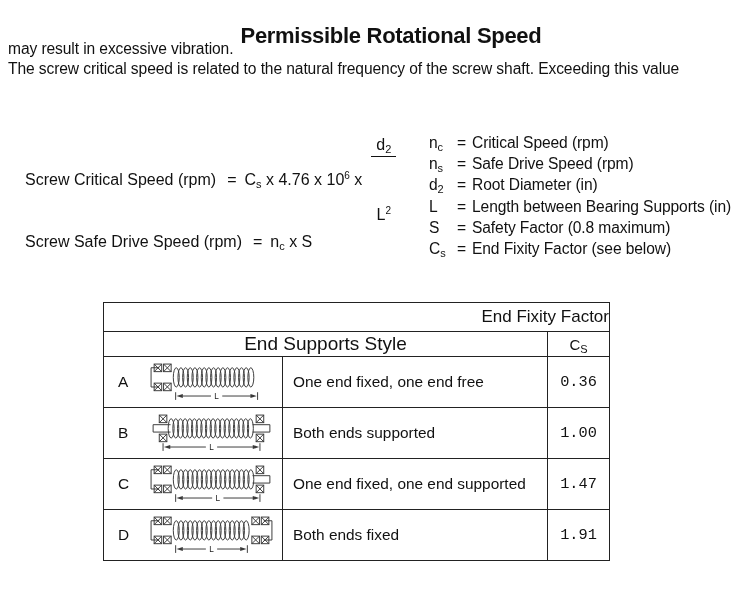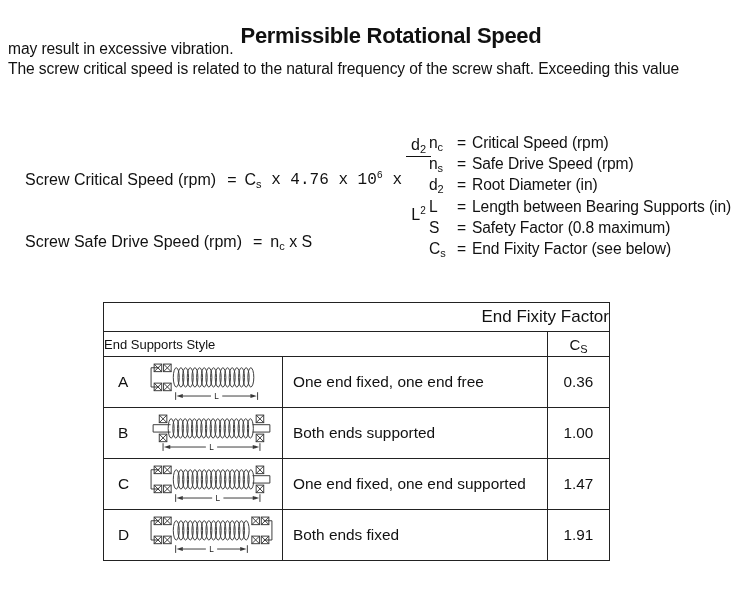--- a/index.html
+++ b/index.html
@@ -12,43 +12,43 @@
 
   .intro{position:absolute;left:8px;top:39px;width:738px;
          font-size:15.6px;line-height:20.3px;letter-spacing:-0.1px;}
 
   
   .formula{position:absolute;display:flex;align-items:center;font-size:16px;white-space:pre;}
   .f1{left:25px;top:158px;height:44px;}
   .f2{left:25px;top:232px;height:20px;}
   .f-label{margin-right:11px;}
   .f-eq{margin-right:8px;}
-  .f-mid{font-family:Liberation Mono, monospace;}
+  .f-mid{margin-right:5px;}
   .sb{font-size:11px;position:relative;bottom:-3px;}
   .sp{font-size:10px;position:relative;top:-6px;}
   .frac{display:inline-flex;flex-direction:column;align-items:center;margin-left:4px;line-height:17px;}
   .frac .num{border-bottom:1.5px solid #111;padding:0 5px 1px;}
   .frac .den{padding-top:1px;margin-top:48px;}
 
   
   .vars{position:absolute;left:429px;top:132px;font-size:15.6px;letter-spacing:-0.1px;}
   .var-row{display:flex;align-items:center;height:21.3px;white-space:pre;}
   .var-sym{width:28px;}
   .var-eq{width:15px;}
 
   
   .fixity{position:absolute;left:103px;top:302px;border-collapse:collapse;
           table-layout:fixed;font-size:15.3px;color:#111;}
   .fixity td{border:1.5px solid #222;padding:0;}
   .t-title{height:28px;text-align:right;font-size:17px;}
-  .t-sub{height:24px;text-align:left;font-size:13px;}
+  .t-sub{height:24px;text-align:center;font-size:19px;}
   .t-cs-head{text-align:center;font-size:15px;}
   .c-diag{width:178px;height:50px;}
   .c-style{width:254px;padding-left:10px !important;font-size:15.4px;}
-  .c-cs{width:61px;text-align:center;}
+  .c-cs{width:61px;text-align:center;font-family:Liberation Mono, monospace;}
   .diag-wrap{display:flex;align-items:center;}
   .letter{display:inline-block;margin-left:14px;width:15px;font-size:15.4px;}
   .diag{display:inline-block;margin-left:15px;line-height:0;}
 </style>
 </head>
 <body>
 
 <div class="page">
 
   <h1 class="title">Permissible Rotational Speed</h1>

